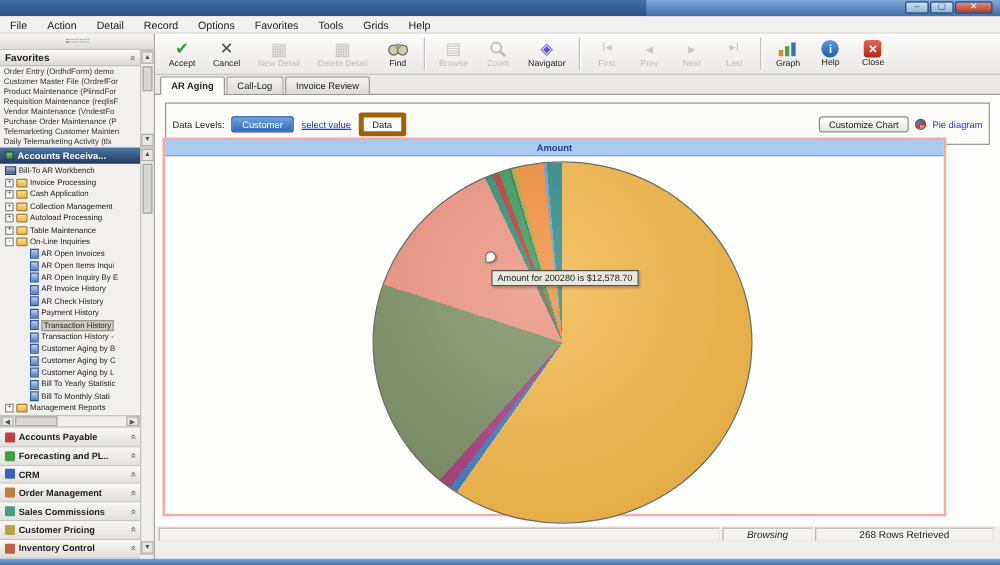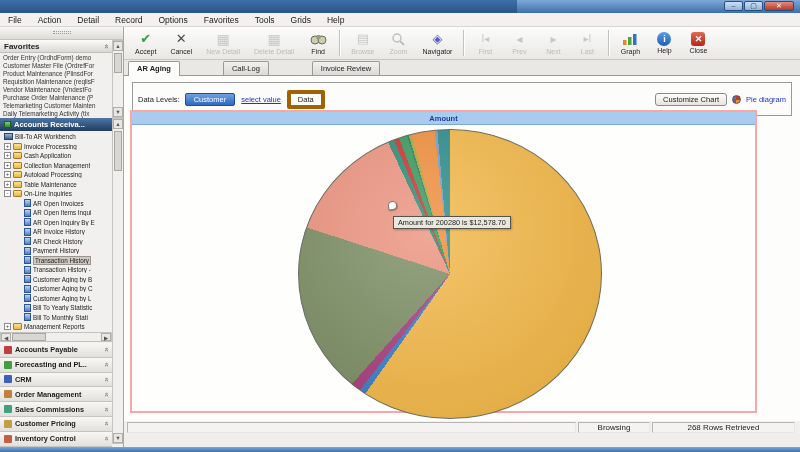--- a/index.html
+++ b/index.html
@@ -67,21 +67,21 @@
   .section-row b{font-size:7.3px;color:#1b1b1b;flex:1;white-space:nowrap;overflow:hidden;}
   .sec-icn{width:8px;height:8px;border-radius:1px;flex:none;}
   
   .vscroll{position:absolute;width:12px;background:#F0EFED;border:1px solid #C5C3BF;}
   #fav-vscroll{left:112px;top:13px;height:78px;}
   #tree-vscroll{left:112px;top:91px;height:326px;}
   .vscroll .sc-btn{width:auto;height:10px;line-height:9px;}
   .vscroll .sc-thumb{width:auto;height:26px;margin:1px 0;}
 
   
-  #tabstrip{position:absolute;left:124px;top:60px;width:676px;height:16px;background:#E9E8E5;border-bottom:1px solid #9a9a98;display:flex;align-items:flex-end;padding-left:4px;gap:42px;}
+  #tabstrip{position:absolute;left:124px;top:60px;width:676px;height:16px;background:#E9E8E5;border-bottom:1px solid #9a9a98;display:flex;align-items:flex-end;padding-left:4px;}
   .tab{font-size:7.5px;color:#222;padding:2px 8px 2px;border:1px solid #9a9a98;border-bottom:none;background:linear-gradient(#F2F1EF,#DCDAD6);border-radius:2px 2px 0 0;margin-right:1px;}
   .tab.active{background:#FDFDFC;font-weight:bold;position:relative;top:1px;padding-bottom:3px;}
   #content{position:absolute;left:124px;top:76px;width:676px;height:345px;background:#FDFDFC;}
   #dl-bar{position:absolute;left:8px;top:6px;right:8px;height:20px;border:1px solid #9a9a9a;display:flex;align-items:center;padding:16px 5px;background:#FCFCFB;}
   #dl-label{font-size:7.5px;color:#222;margin-right:5px;}
   #dl-selected{font-size:7.5px;color:#fff;background:linear-gradient(#6FA0E0,#2F6AC0);border:1px solid #1F4E96;border-radius:2px;padding:1px 8px;}
   #dl-link{font-size:7.5px;color:#2233CC;text-decoration:underline;margin-left:6px;}
   #dl-data{font-size:7.5px;color:#222;border:4px solid #a16207;border-radius:2px;padding:1px 7px;margin-left:6px;background:#FBFBFA;}
   #dl-right{margin-left:auto;display:flex;align-items:center;gap:5px;border-left:1px solid #C9C7C3;padding-left:8px;height:100%;}
   #customize-btn{font-size:7.5px;color:#222;border:1px solid #8a8a8a;border-radius:3px;padding:1px 7px;background:linear-gradient(#FDFDFC,#E6E4E0);}
@@ -93,21 +93,21 @@
   #chart-header{height:13px;background:#A9CBED;border-bottom:1px solid #7FA8D0;text-align:center;font-size:7.5px;font-weight:bold;color:#1F3D99;line-height:13px;}
   #pie{position:absolute;left:166px;top:17px;width:304px;height:290px;border-radius:50%;border:1px solid #6b6b63;}
   #pie:after{content:"";position:absolute;inset:0;border-radius:50%;background:radial-gradient(circle at 42% 35%,rgba(255,255,255,.18),rgba(0,0,0,.06) 75%);}
   #tooltip{position:absolute;left:261px;top:104px;height:13px;background:#E9E8DE;border:1px solid #55554d;font-size:7.3px;line-height:11px;color:#222;padding:0 4px;white-space:nowrap;box-shadow:1px 1px 2px rgba(0,0,0,.25);}
   #cursor{position:absolute;left:256px;top:89px;width:9px;height:9px;background:#fff;border:1px solid #777;border-radius:50% 50% 50% 0;transform:rotate(-8deg);box-shadow:1px 1px 1px rgba(0,0,0,.25);}
 
   
   #statusbar{position:absolute;left:124px;top:421px;width:676px;height:13px;background:#F1F0EE;display:flex;gap:2px;padding:1px 4px 1px 3px;}
   .st-cell{border:1px solid #B8B6B2;border-right-color:#E8E6E2;border-bottom-color:#E8E6E2;background:#F4F3F1;font-size:8px;color:#222;text-align:center;line-height:10px;}
   #st-empty{width:449px;}
-  #st-mode{width:72px;}
+  #st-mode{width:72px;font-style:italic;}
   #st-rows{width:143px;}
   #bottom-tabs{position:absolute;left:124px;top:434px;width:676px;height:13px;background:#F1F0EE;border-top:1px solid #B8B6B2;}
   #bottom-tab{position:absolute;left:4px;top:0;height:12px;background:#FDFDFC;border:1px solid #9a9a98;border-top:none;border-radius:0 0 2px 2px;font-size:7.3px;color:#222;padding:0 6px;line-height:11px;}
   #sb-bottom-fill{position:absolute;left:0;top:447px;width:800px;height:5px;background:linear-gradient(#7FA8D9,#3E6FA8);}
 </style>
 </head>
 <body>
 
 <div id="app">
 

